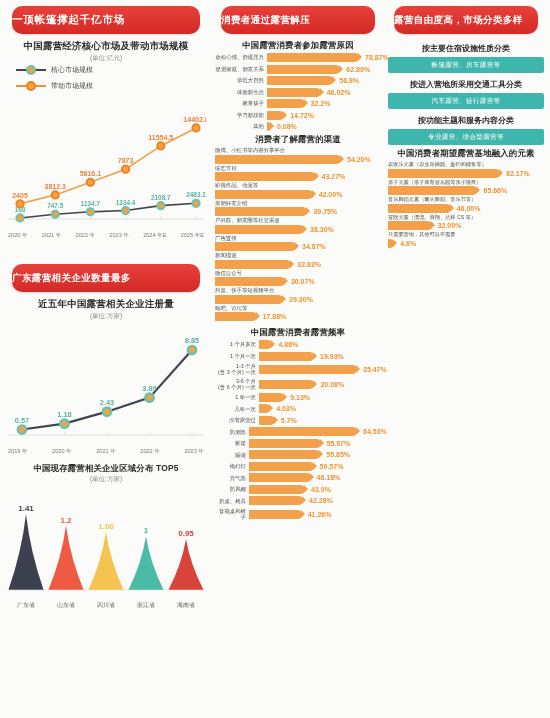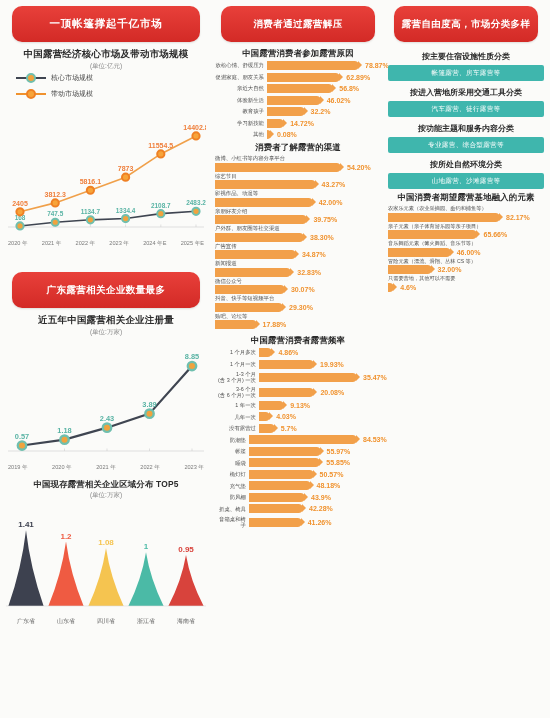--- a/index.html
+++ b/index.html
@@ -11,25 +11,25 @@
   }
   .page { position: relative; width: 550px; height: 718px; display: flex; gap: 0; }
   .col { position: relative; }
   .col-left   { width: 212px; padding: 4px 6px 0 6px; }
   .col-mid    { width: 172px; padding: 4px 3px 0 3px; }
   .col-right  { width: 166px; padding: 4px 6px 0 4px; }
 
   
   .banner {
     position: relative;
-    height: 36px;
+    height: 28px;
     margin: 2px 6px 6px 6px;
     background: linear-gradient(180deg,#e8403a 0%, #d32a26 100%);
     border-radius: 10px;
-    display: flex; align-items: center; justify-content: center;
+    display: flex; align-items: center; 
     box-shadow: 0 1px 2px rgba(0,0,0,.12);
   }
   .banner::before, .banner::after {
     content: ""; position: absolute; top: 3px;
     width: 9px; height: 13px; background: #b4211d; border-radius: 3px; z-index: -1;
   }
   .banner::before { left: -5px; }
   .banner::after  { right: -5px; }
   .banner span {
     color: #fff; font-size: 10.5px; font-weight: bold; letter-spacing: .8px;
@@ -527,24 +527,20 @@
           <div class="cls-sub">帐篷露营、房车露营等</div>
         </div>
         <div class="cls-item">
           <div class="cls-head">按进入营地所采用交通工具分类</div>
           <div class="cls-sub">汽车露营、徒行露营等</div>
         </div>
         <div class="cls-item">
           <div class="cls-head">按功能主题和服务内容分类</div>
           <div class="cls-sub">专业露营、综合型露营等</div>
         </div>
-        <div class="cls-item">
-          <div class="cls-head">按所处自然环境分类</div>
-          <div class="cls-sub">山地露营、沙滩露营等</div>
-        </div>
       </div>
 
     <div class="chart-title sm" style="">中国消费者期望露营基地融入的元素</div>
     <div class="hbar-block" id="bars-elements">
         <div class="tbar-row">
           <div class="tbar-label" style="font-size: 5.2px;">农家乐元素（农业采摘园、垂钓和捕鱼等）</div>
           <div class="tbar-line">
             <div class="hbar-fill" style="width: 112px;"></div>
             <span class="hbar-val">82.17%</span>
           </div>

